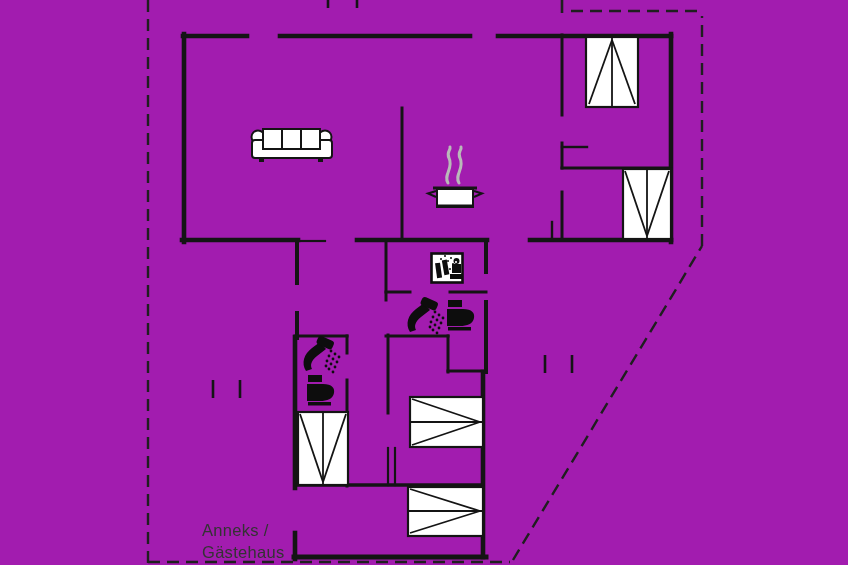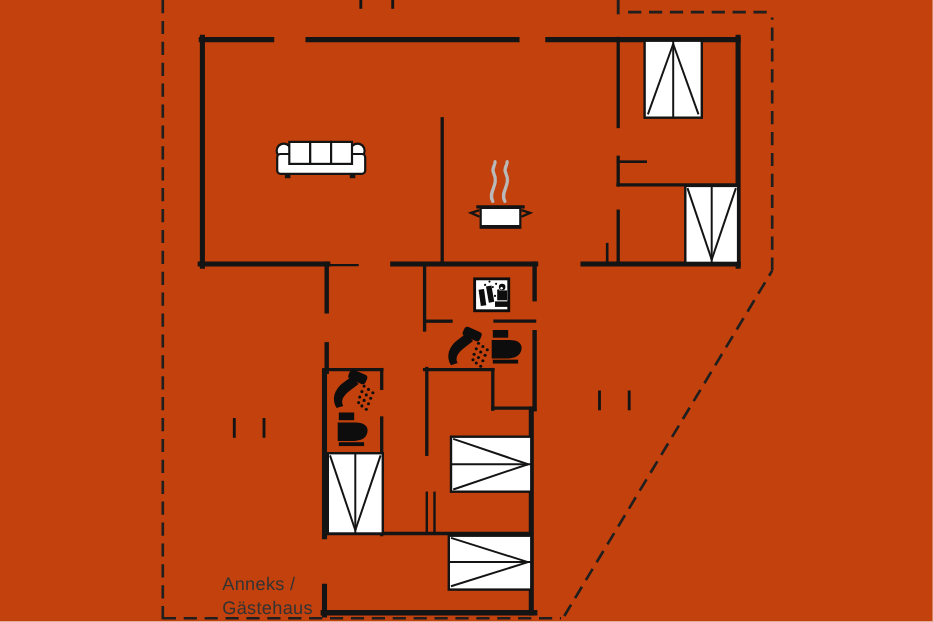--- a/index.html
+++ b/index.html
@@ -1,19 +1,19 @@
 <!DOCTYPE html>
 <html><head>
 <meta charset="utf-8">
 <style>
   html,body{margin:0;padding:0;background:#fff;}
   .plan-wrap{
     position:relative;
     width:848px;height:565px;
-    background:#c2410c;
+    background:#a21caf;
     overflow:hidden;
     font-family:"Liberation Sans", sans-serif;
   }
   .plan-wrap svg{position:absolute;left:0;top:0;width:848px;height:565px;}
   .annex-label{
     font-family:"Liberation Sans", sans-serif;
     font-size:16.5px;
     letter-spacing:0.3px;
   }
 </style>

